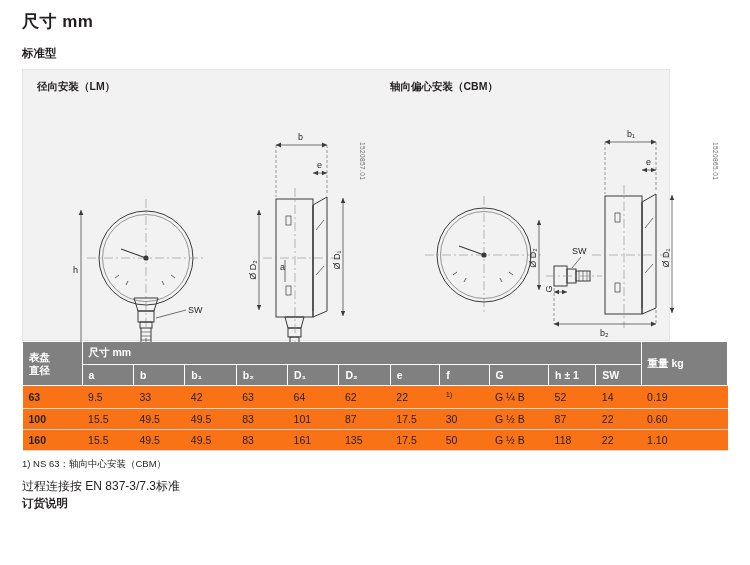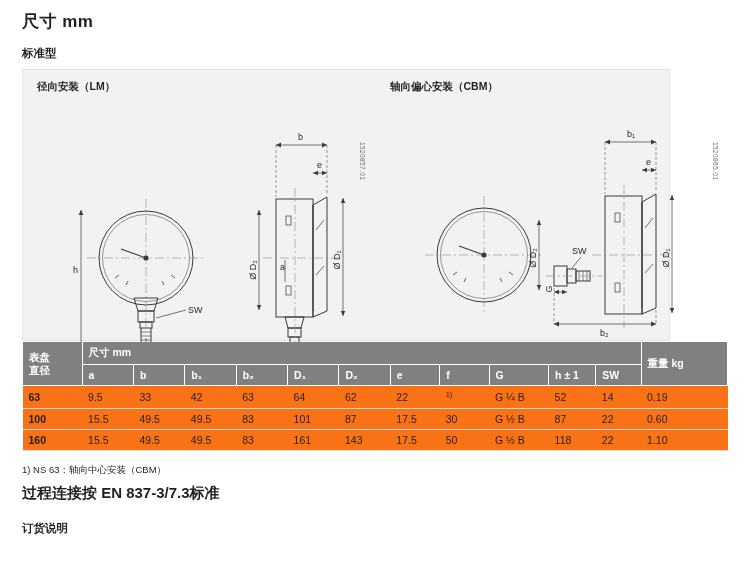--- a/index.html
+++ b/index.html
@@ -87,33 +87,32 @@
     border: none;
     border-bottom: 1px solid #d9d9d9;
     height: 21px;
     color: #231f20;
   }
   table.dims tbody td.first { font-weight: bold; }
   .sup { font-size: 7.5px; vertical-align: super; }
 
   .note {
     font-size: 9.5px;
-    margin-top: 13px;
-    color: #231f20;
-  }
-  .note2 {
-    font-size: 15px;
     margin-top: 7px;
     color: #231f20;
-    font-weight: bold;
+  }
+  .note2 {
+    font-size: 12px;
+    margin-top: 7px;
+    color: #231f20;
   }
   .order-title {
     font-size: 11.5px;
     font-weight: bold;
-    margin-top: 18px;
+    margin-top: 1px;
   }
   .order-line {
     font-size: 10.5px;
     margin-top: 7px;
   }
 </style>
 </head>
 <body>
 
 <div class="page">
@@ -380,21 +379,21 @@
         <td>22</td>
         <td>0.60</td>
       </tr>
       <tr>
         <td class="first">160</td>
         <td>15.5</td>
         <td>49.5</td>
         <td>49.5</td>
         <td>83</td>
         <td>161</td>
-        <td>143</td>
+        <td>135</td>
         <td>17.5</td>
         <td>50</td>
         <td>G ½ B</td>
         <td>118</td>
         <td>22</td>
         <td>1.10</td>
       </tr>
     </tbody>
   </table>
 

